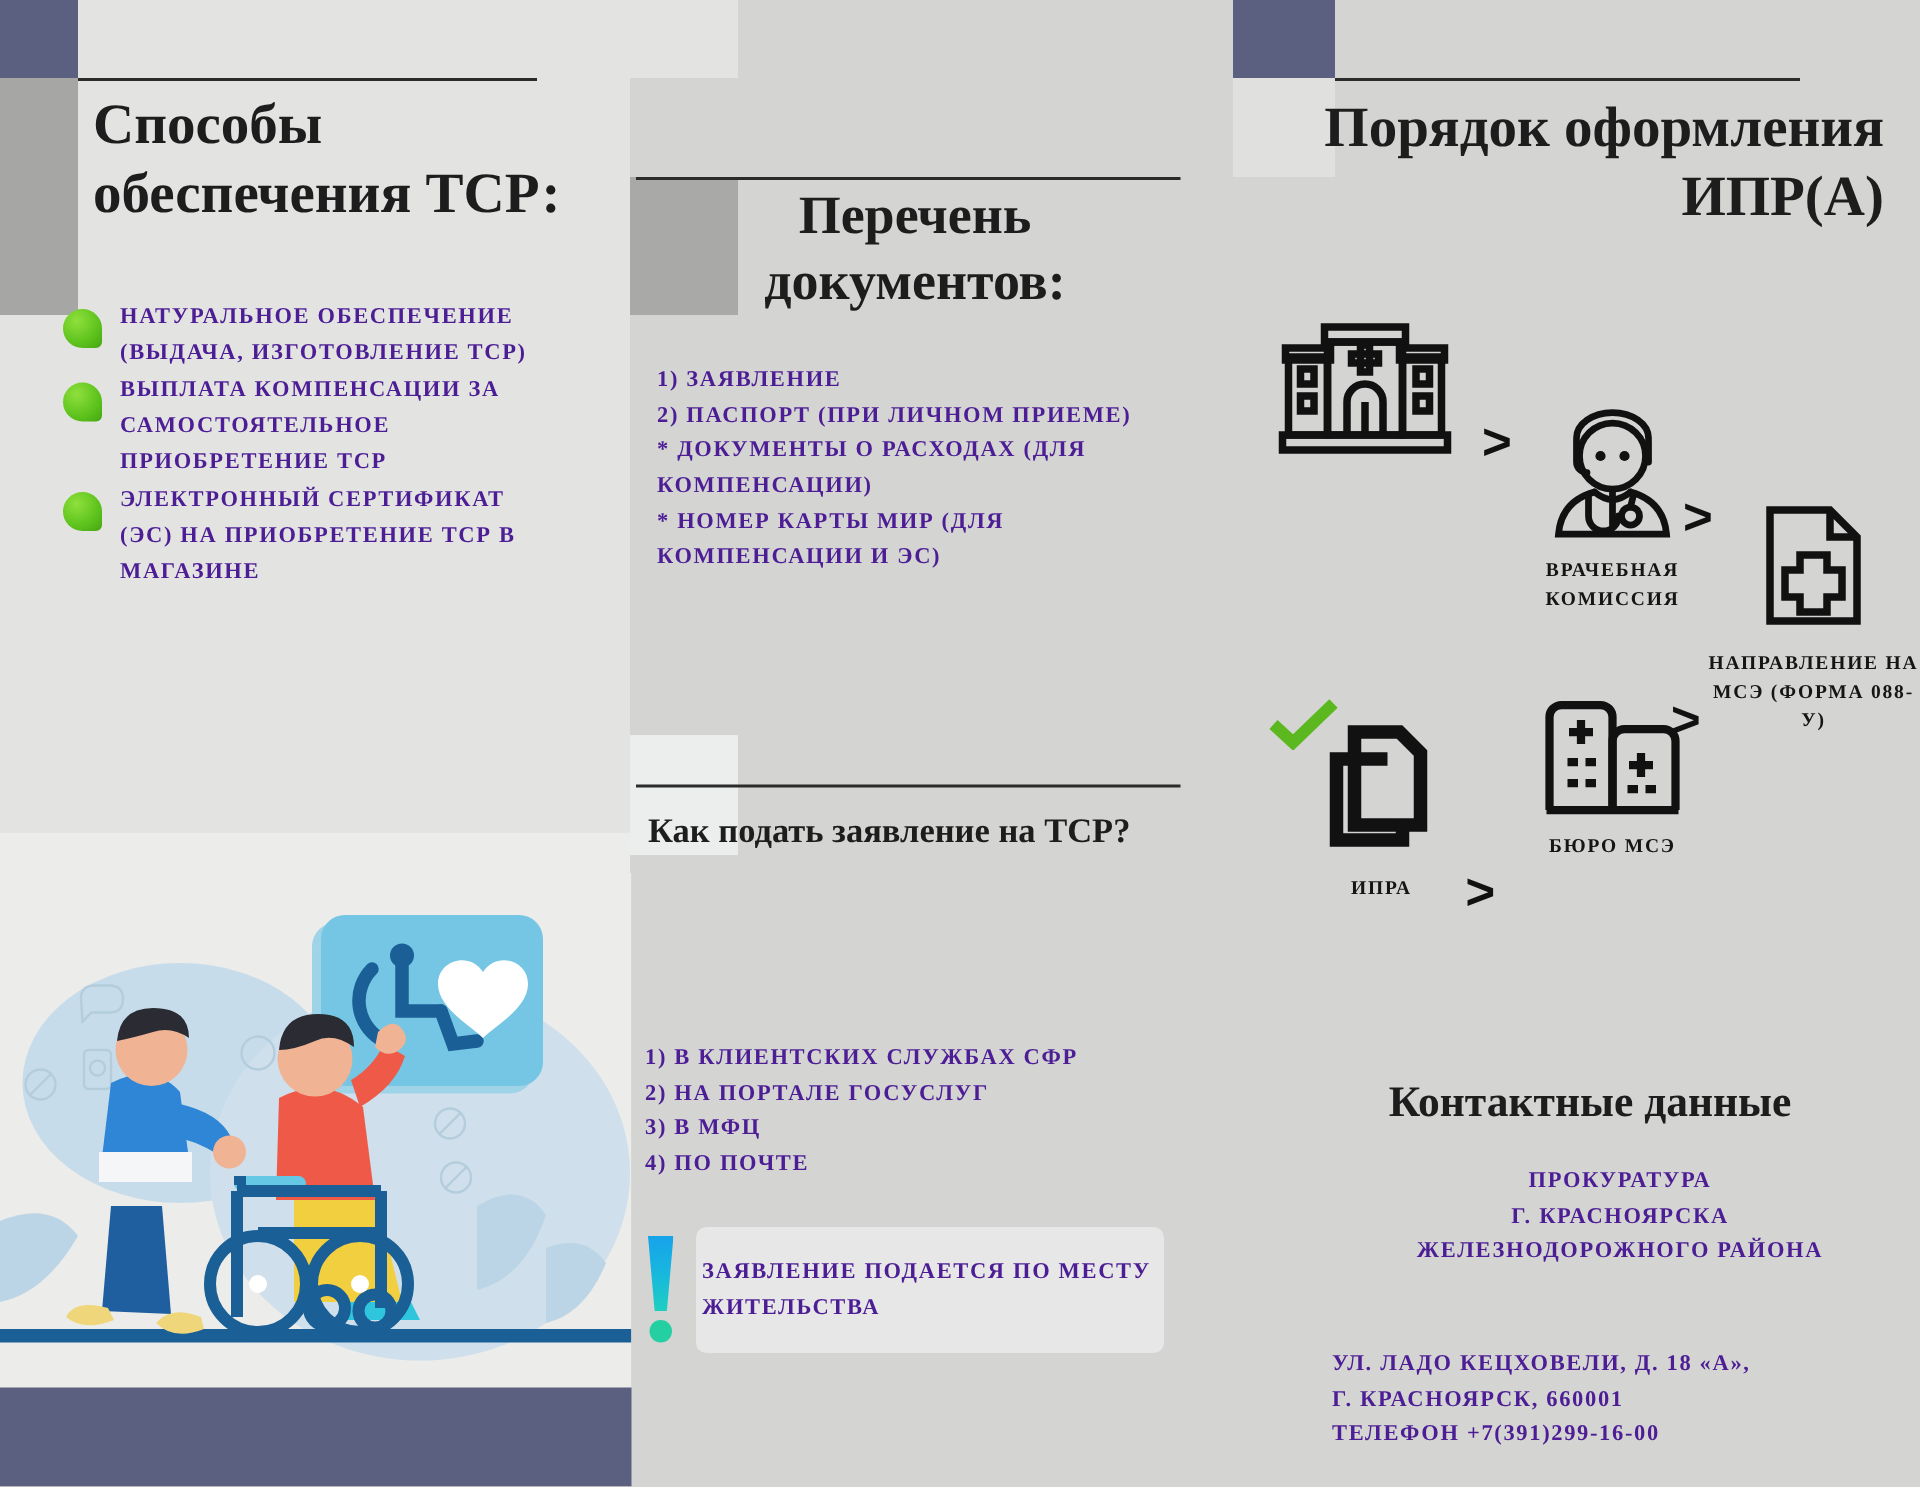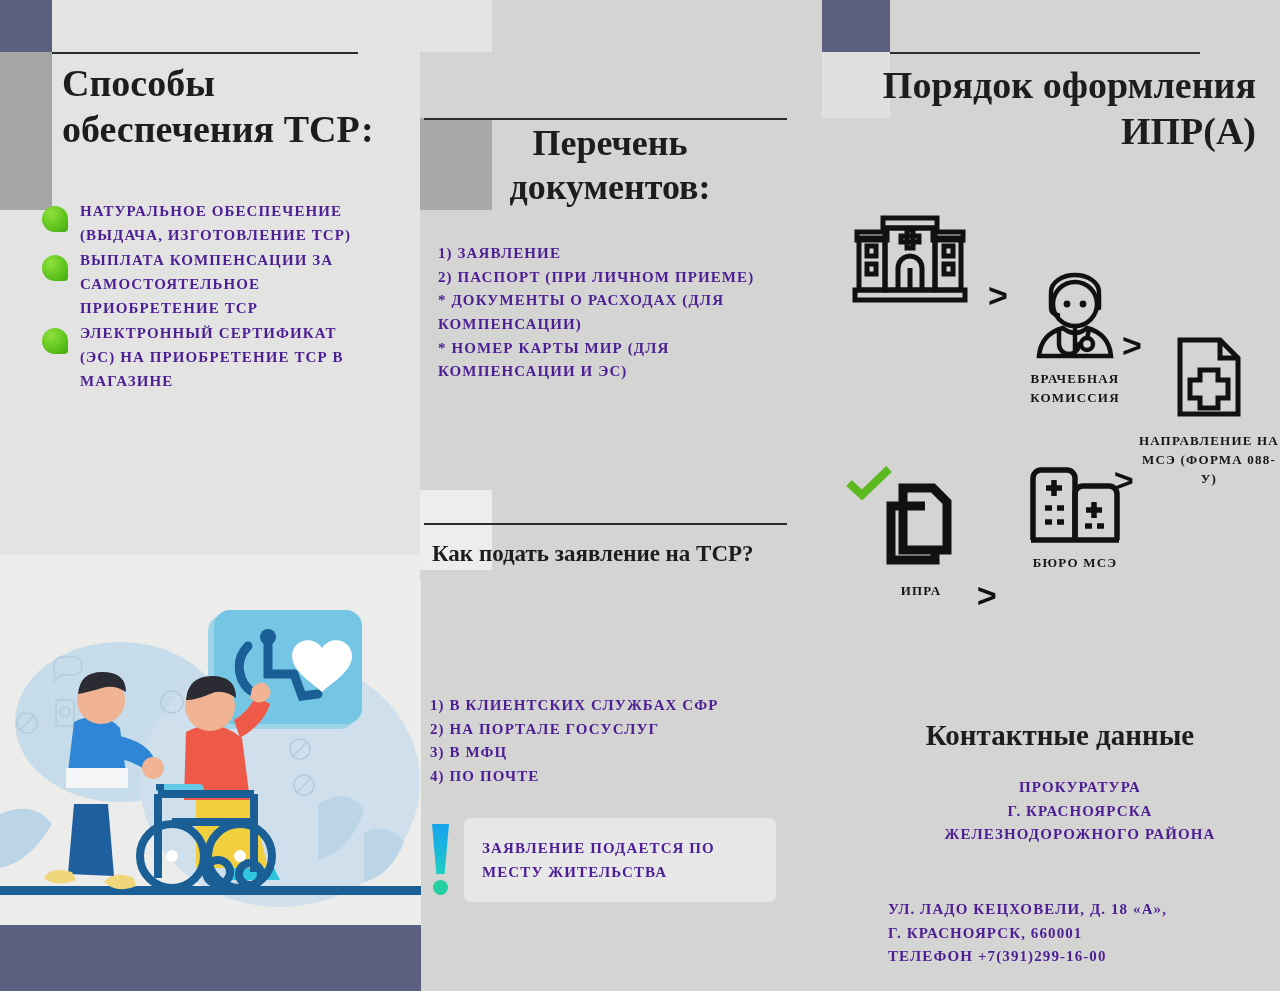--- a/index.html
+++ b/index.html
@@ -93,21 +93,21 @@
   }
   .bang-dot {
     position: absolute; left: 5px; top: 56px; width: 15px; height: 15px;
     border-radius: 50%; background: #24cfa2;
   }
   .callout-box {
     position: absolute; left: 36px; top: 0; width: 312px; height: 84px;
     background: #e6e7e6; border-radius: 7px;
     display: flex; align-items: center;
   }
-  .callout-text { padding: 0 18px; line-height: 1.6; }
+  .callout-text { padding: 0 4px; line-height: 1.6; }
 
   
   .flow-node { position: absolute; text-align: center; }
   .flow-label {
     font-family: "Liberation Serif", serif;
     font-weight: bold; font-size: 13px;
     letter-spacing: 1.2px; color: #151515; line-height: 1.45;
     margin-top: 6px;
   }
   .chev {

